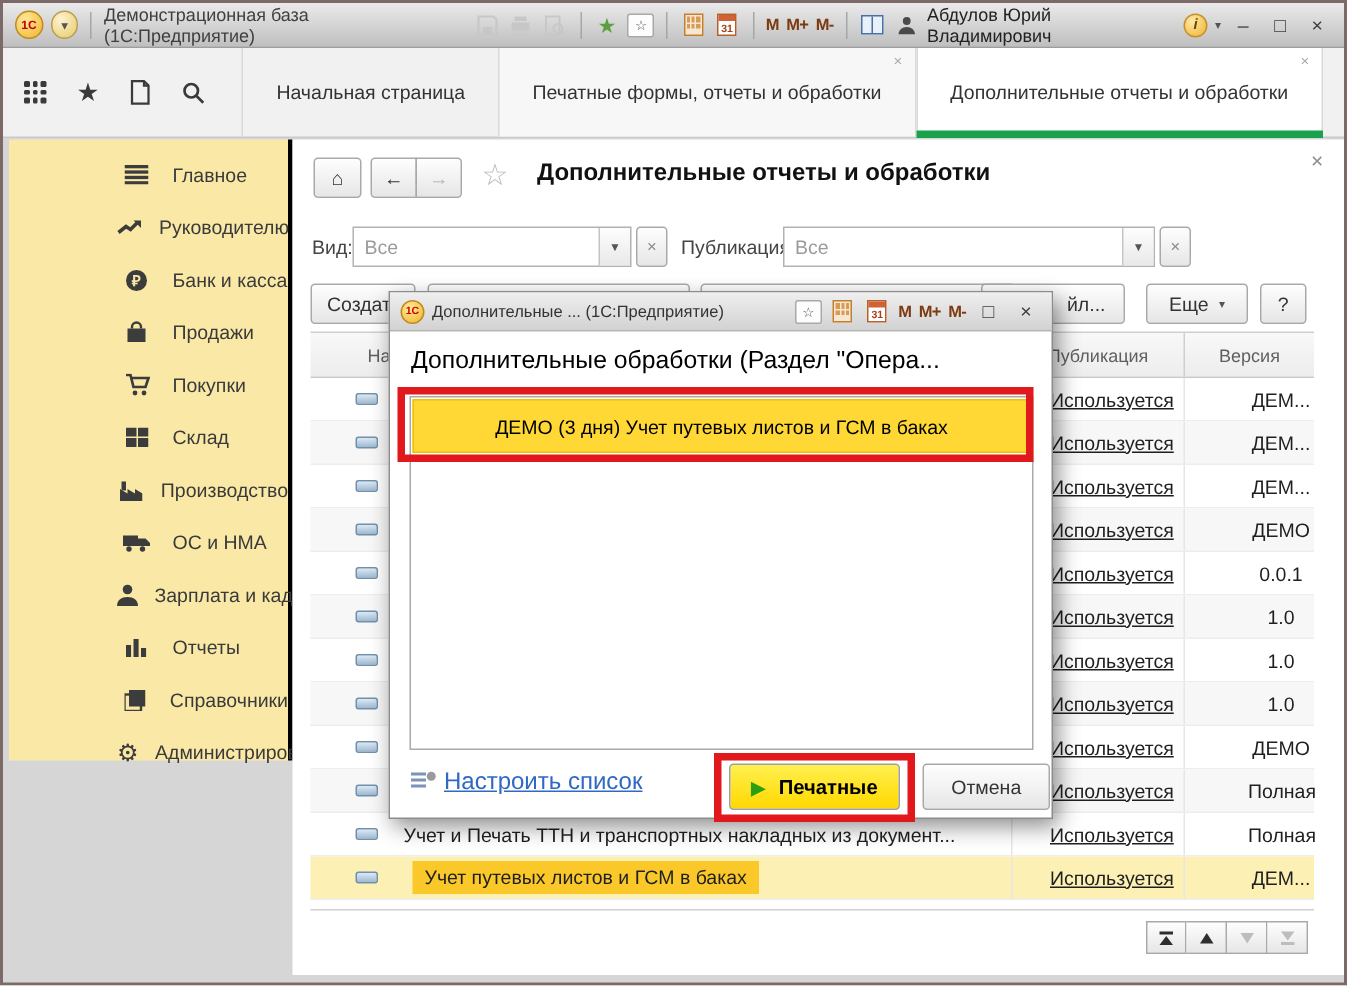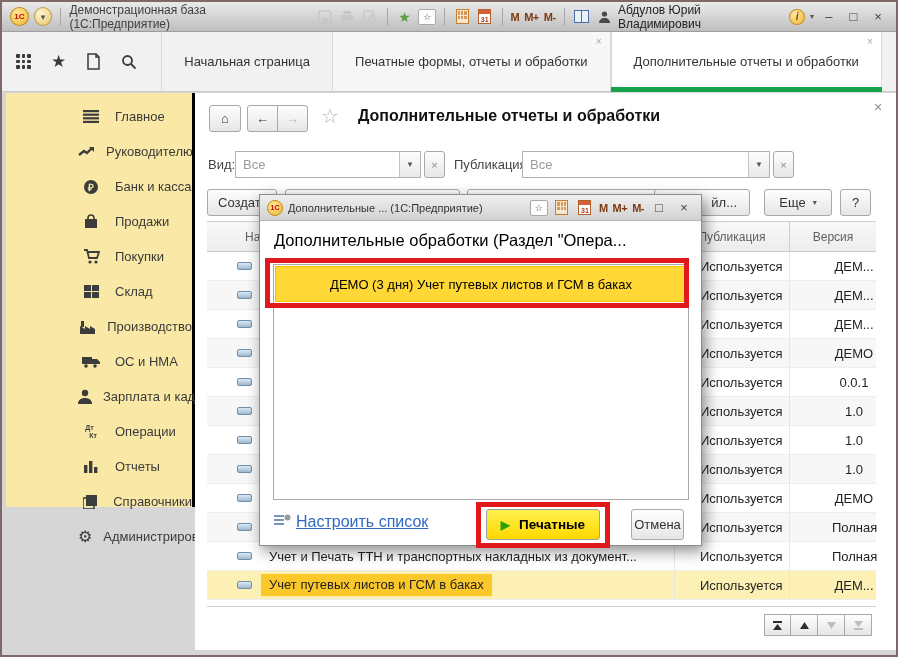--- a/index.html
+++ b/index.html
@@ -91,22 +91,22 @@
   .th-name { flex:0 0 467px; display:flex; align-items:center; padding-left:38px; }
   .th-pub  { flex:0 0 115px; display:flex; align-items:center; justify-content:center; border-left:1px solid #cfcfcf; }
   .th-ver  { flex:0 0 87px; display:flex; align-items:center; justify-content:center; border-left:1px solid #cfcfcf; }
   .trow { display:flex; height:29px; border-bottom:1px solid #ededed; font-size:13px; color:#1f1f1f; background:#fff; }
   .trow.alt { background:#f7f7f7; }
   .trow.hl { background:#fcf0b5; }
   .c-name { flex:0 0 467px; display:flex; align-items:center; overflow:hidden; white-space:nowrap; }
   .row-ico { flex:none; width:15px; height:8px; margin-left:30px;
     background:linear-gradient(#dce9f5,#9fb9d0); border:1px solid #7090ac; border-radius:2px; }
   .c-name .nm { margin-left:17px; }
-  .hl .nm { background:#fbc82a; padding:3px 8px 4px 8px; margin-left:9px; }
-  .c-pub { flex:0 0 115px; display:flex; align-items:center; padding-left:25px; border-left:1px solid #e6e6e6; white-space:nowrap; }
+  .hl .nm { background:#fbc82a; padding:3px 8px 4px 8px; margin-left:23px; }
+  .c-pub { flex:0 0 115px; display:flex; align-items:center; padding-left:25px; border-left:1px solid #e6e6e6; white-space:nowrap;text-decoration:underline; }
   .c-ver { flex:0 0 87px; display:flex; align-items:center; justify-content:center; border-left:1px solid #e6e6e6;padding-left:42px; }
   .tfoot-space { height:6px; }
   .pager { position:absolute; left:569px; top:521px; display:flex; }
   .pg-btn { width:27px; height:22px; border-radius:0; }
   .pg-btn + .pg-btn { border-left:none; }
   
   .dialog { position:absolute; left:257px; top:192px; width:443px; height:352px; background:#fff;
     border:1px solid #8c8c8c; box-shadow: 3px 5px 14px rgba(0,0,0,.45); z-index:40; }
   .dlg-titlebar { height:26px; background:linear-gradient(#efefef,#d2d2d2); border-bottom:1px solid #b5b5b5;
     display:flex; align-items:center; padding:0 7px; gap:5px; font-size:11px; color:#333; }
@@ -124,21 +124,21 @@
   .annot { position:absolute; border:5px solid #e2191c; z-index:50; pointer-events:none; }
   .annot1 { left:5px; top:63px; width:424px; height:50px; }
   .annot2 { left:216px; top:307px; width:134px; height:46px; }
   .cfg-link { position:absolute; left:36px; top:318px; font-size:16px; color:#3069c4; text-decoration:underline; }
   .cfg-ico { position:absolute; left:14px; top:318px; }
   .run-btn { position:absolute; left:226px; top:314px; width:114px; height:31px;
     background:linear-gradient(#fff04f,#ffd800); border:1px solid #9f9f9f; border-radius:3px;
     display:flex; align-items:center; justify-content:center; gap:9px;
     font-size:13.5px; font-weight:bold; color:#000; }
   .run-play { color:#2aa010; font-size:12px; }
-  .cancel-btn { position:absolute; left:355px; top:314px; width:53px; height:31px;margin-left:16px; }
+  .cancel-btn { position:absolute; left:355px; top:314px; width:85px; height:31px; }
   svg { display:block; }
 </style>
 </head>
 <body>
 
 <div id="window">
 
   <div class="titlebar">
     <span class="logo-circle">1С</span>
     <span class="menu-circle">▾</span>
@@ -328,26 +328,20 @@
       <span class="sb-ico">
           <svg width="14" height="15" viewBox="0 0 14 15">
             <circle cx="7" cy="4" r="3.2" fill="currentColor"></circle>
             <path d="M0 15c0-4 3-6 7-6s7 2 7 6z" fill="currentColor"></path>
           </svg>
         </span>
       <span class="sb-label">Зарплата и кадры</span>
     </div>
     <div class="sb-item">
       <span class="sb-ico">
-          <span class="dtkt"><span>Дт</span><br><span style="margin-left:4px">Кт</span></span>
-        </span>
-      <span class="sb-label">Операции</span>
-    </div>
-    <div class="sb-item">
-      <span class="sb-ico">
           <svg width="14" height="13" viewBox="0 0 14 13">
             <rect x="0" y="5" width="3.4" height="8" fill="currentColor"></rect>
             <rect x="5" y="1" width="3.4" height="12" fill="currentColor"></rect>
             <rect x="10" y="7" width="3.4" height="6" fill="currentColor"></rect>
           </svg>
         </span>
       <span class="sb-label">Отчеты</span>
     </div>
     <div class="sb-item">
       <span class="sb-ico">

